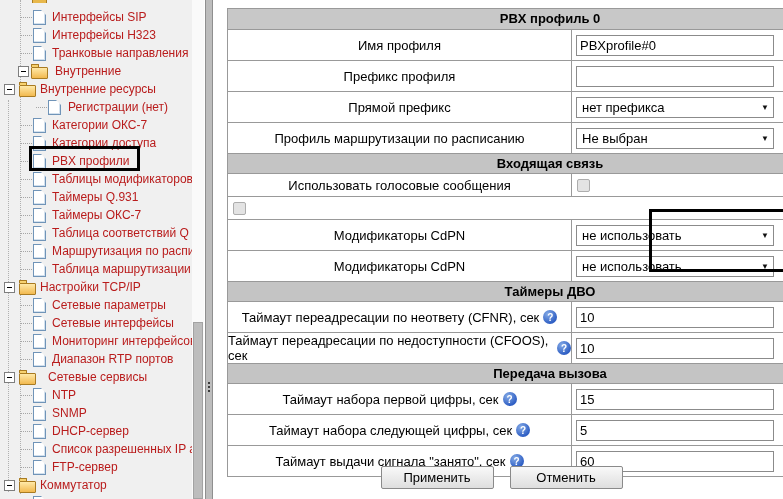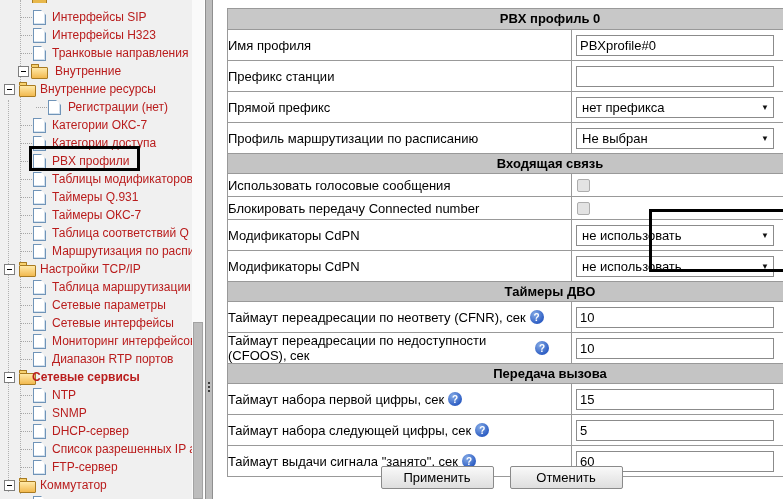--- a/index.html
+++ b/index.html
@@ -50,22 +50,22 @@
     position:absolute;left:14px;top:8px;width:646px;
     border:1px solid var(--tb,#999);box-sizing:border-box;font-size:13px;color:#000;
   }
   #form-title{height:20px;line-height:20px;text-align:center;font-weight:bold;
     background:var(--hdr-bg,#c8c8c8);border-bottom:1px solid var(--tb,#999);}
   .sec{height:19px;line-height:19px;text-align:center;font-weight:bold;
     background:var(--sec-bg,#c4c4c4);border-bottom:1px solid var(--tb,#999);}
   .frow{display:flex;height:30px;border-bottom:1px solid var(--tb,#999);}
   .frow.cb{height:22px;}
   .frow:last-child{border-bottom:none;}
-  .lcell{width:344px;flex:none;display:flex;align-items:center;justify-content:flex-start;
-    padding-right:22px;box-sizing:border-box;border-right:1px solid var(--tb,#999);}
+  .lcell{width:344px;flex:none;display:flex;align-items:center;justify-content:center;
+    padding-right:0;box-sizing:border-box;border-right:1px solid var(--tb,#999);}
   .fcell{flex:1;display:flex;align-items:center;}
   .ti{margin-left:4px;width:190px;height:19px;border:1px solid #8b8b8b;background:#fff;
     font-family:inherit;font-size:13px;padding:0 3px;box-sizing:content-box;}
   .sel{margin-left:4px;width:198px;height:21px;border:1px solid #8b8b8b;background:#fff;
     display:flex;align-items:center;justify-content:space-between;padding:0 4px 0 5px;
     box-sizing:border-box;cursor:default;}
   .sel .arr{font-size:8px;color:#111;}
   .cbx{margin-left:5px;width:13px;height:13px;background:#e3e3e3;border:1px solid #adadad;
     border-radius:2px;box-sizing:border-box;}
   .help{display:inline-flex;align-items:center;justify-content:center;flex:none;
@@ -158,53 +158,53 @@
           <span class="stub" style="left: 20px; width: 12px;"></span>
           <span class="fic" style="left: 33px;"></span>
           <span class="tlabel" style="left: 52px;">Таблица соответствий Q</span>
         </div>
         <div class="trow">
           <span class="stub" style="left: 20px; width: 12px;"></span>
           <span class="fic" style="left: 33px;"></span>
           <span class="tlabel" style="left: 52px;">Маршрутизация по распи</span>
         </div>
         <div class="trow">
+          <span class="stub" style="left: 20px; width: 12px;"></span>
+          <span class="fic" style="left: 33px;"></span>
+          <span class="tlabel" style="left: 52px;">Таблица маршрутизации</span>
+        </div>
+        <div class="trow">
           <span class="exp" style="left: 4px;"></span>
           <span class="fol" style="left: 19px;"></span>
           <span class="tlabel" style="left: 40px;">Настройки TCP/IP</span>
         </div>
         <div class="trow">
           <span class="stub" style="left: 20px; width: 12px;"></span>
           <span class="fic" style="left: 33px;"></span>
-          <span class="tlabel" style="left: 52px;">Таблица маршрутизации</span>
-        </div>
-        <div class="trow">
-          <span class="stub" style="left: 20px; width: 12px;"></span>
-          <span class="fic" style="left: 33px;"></span>
           <span class="tlabel" style="left: 52px;">Сетевые параметры</span>
         </div>
         <div class="trow">
           <span class="stub" style="left: 20px; width: 12px;"></span>
           <span class="fic" style="left: 33px;"></span>
           <span class="tlabel" style="left: 52px;">Сетевые интерфейсы</span>
         </div>
         <div class="trow">
           <span class="stub" style="left: 20px; width: 12px;"></span>
           <span class="fic" style="left: 33px;"></span>
           <span class="tlabel" style="left: 52px;">Мониторинг интерфейсов</span>
         </div>
         <div class="trow">
           <span class="stub" style="left: 20px; width: 12px;"></span>
           <span class="fic" style="left: 33px;"></span>
           <span class="tlabel" style="left: 52px;">Диапазон RTP портов</span>
         </div>
         <div class="trow">
           <span class="exp" style="left: 4px;"></span>
           <span class="fol" style="left: 19px;"></span>
-          <span class="tlabel" style="left: 32px; font-weight: bold;">Сетевые сервисы</span>
+          <span class="tlabel" style="left: 48px;">Сетевые сервисы</span>
         </div>
         <div class="trow">
           <span class="stub" style="left: 20px; width: 12px;"></span>
           <span class="fic" style="left: 33px;"></span>
           <span class="tlabel" style="left: 52px;">NTP</span>
         </div>
         <div class="trow">
           <span class="stub" style="left: 20px; width: 12px;"></span>
           <span class="fic" style="left: 33px;"></span>
           <span class="tlabel" style="left: 52px;">SNMP</span>
@@ -256,21 +256,21 @@
           <div class="frow">
             <div class="lcell">
               <span>Имя профиля</span>
             </div>
             <div class="fcell">
               <input class="ti" type="text" value="PBXprofile#0" style="">
             </div>
           </div>
           <div class="frow">
             <div class="lcell">
-              <span>Префикс станции</span>
+              <span>Префикс профиля</span>
             </div>
             <div class="fcell">
               <input class="ti" type="text" style="">
             </div>
           </div>
           <div class="frow">
             <div class="lcell">
               <span>Прямой префикс</span>
             </div>
             <div class="fcell">
@@ -294,23 +294,20 @@
           <div class="sec">Входящая связь</div>
           <div class="frow cb">
             <div class="lcell">
               <span>Использовать голосовые сообщения</span>
             </div>
             <div class="fcell">
               <span class="cbx"></span>
             </div>
           </div>
           <div class="frow cb">
-            <div class="lcell">
-              <span>Блокировать передачу Connected number</span>
-            </div>
             <div class="fcell">
               <span class="cbx"></span>
             </div>
           </div>
           <div class="frow">
             <div class="lcell">
               <span>Модификаторы CdPN</span>
             </div>
             <div class="fcell">
               <div class="sel">

